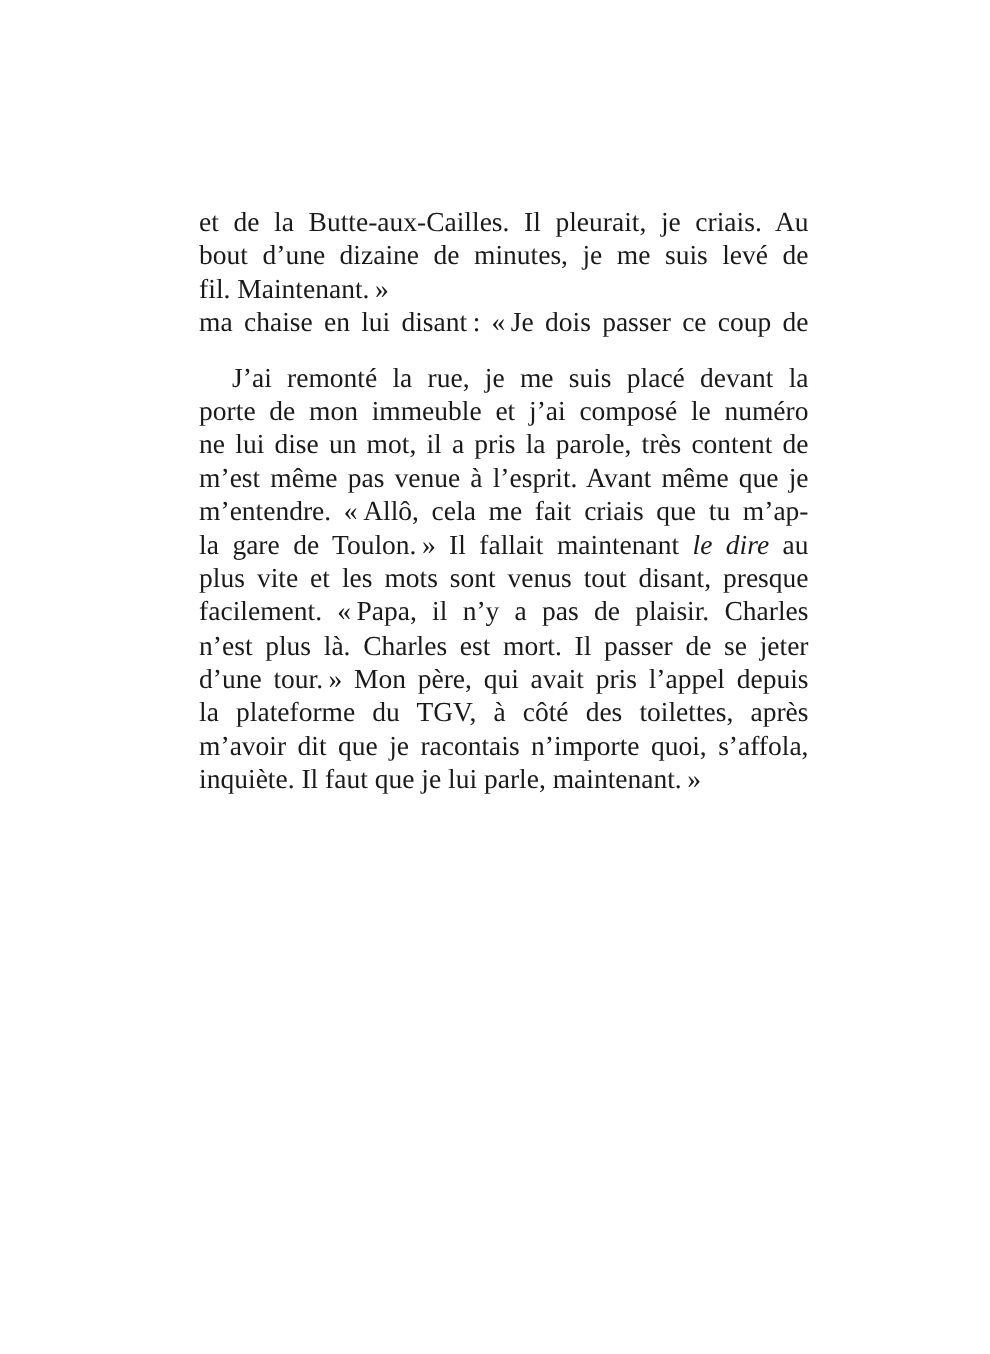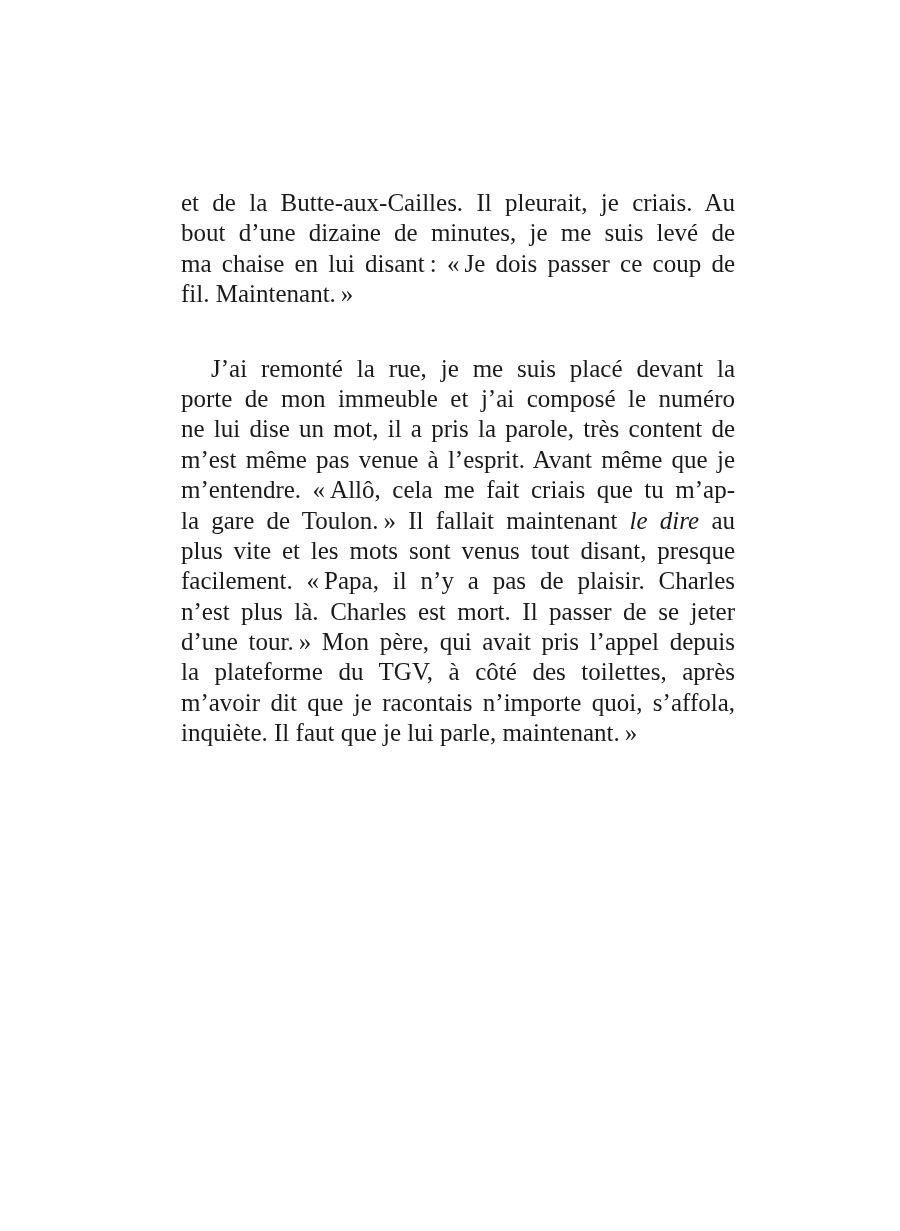--- a/index.html
+++ b/index.html
@@ -22,21 +22,21 @@
       font-size: 25px;
       line-height: 30.4px;
       color: #1a1a1a;
     }
     .para {
       margin: 0;
       text-align: justify;
       text-align-last: left;
     }
     .para.gap {
-      margin-top: 44px;
+      margin-top: 20px;
     }
     .line {
       display: block;
       text-align: justify;
       text-align-last: justify;
       white-space: nowrap;
       height: 30.4px;
     }
     .line.last {
       text-align-last: left;
@@ -46,22 +46,22 @@
     }
     em { font-style: italic; }
   </style>
 </head>
 <body>
 
 <div class="page">
   <div class="para">
     <span class="line">et de la Butte-aux-Cailles. Il pleurait, je criais. Au</span>
     <span class="line">bout d’une dizaine de minutes, je me suis levé de</span>
+    <span class="line last">fil. Maintenant. »</span>
     <span class="line">ma chaise en lui disant : « Je dois passer ce coup de</span>
-    <span class="line last">fil. Maintenant. »</span>
   </div>
 
   <div class="para gap">
     <span class="line indent">J’ai remonté la rue, je me suis placé devant la</span>
     <span class="line">porte de mon immeuble et j’ai composé le numéro</span>
     <span class="line">ne lui dise un mot, il a pris la parole, très content de</span>
     <span class="line">m’est même pas venue à l’esprit. Avant même que je</span>
     <span class="line">m’entendre. « Allô, cela me fait criais que tu m’ap-</span>
     <span class="line"><span>la gare de Toulon. » Il fallait maintenant </span><em>le dire</em><span> au</span></span>
     <span class="line">plus vite et les mots sont venus tout disant, presque</span>

